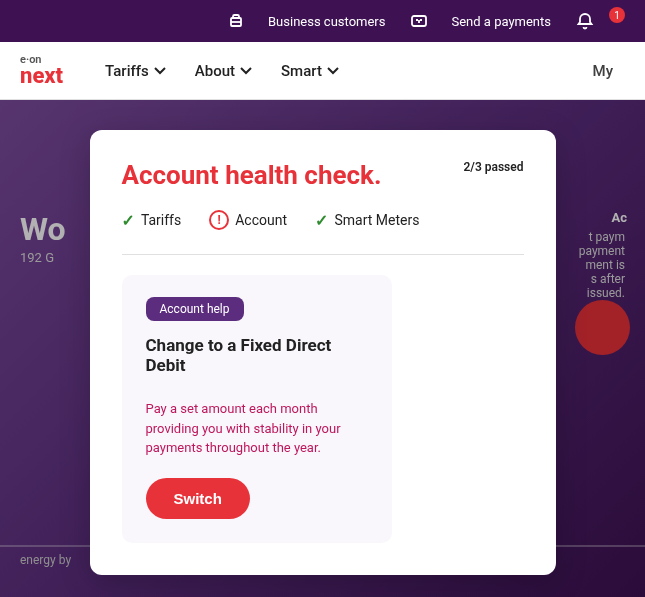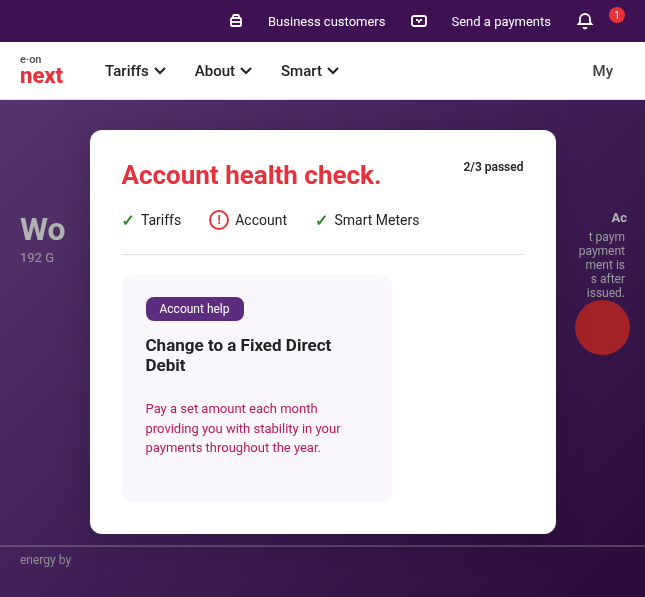--- a/index.html
+++ b/index.html
@@ -391,15 +391,16 @@
       <div class="check-item">
         <span class="check-green">✓</span>
         <span>Smart Meters</span>
       </div>
     </div>
     <div class="divider"></div>
     <div class="account-help-card">
       <div class="account-help-badge">Account help</div>
       <div class="card-title">Change to a Fixed Direct Debit</div>
       <div class="card-desc">Pay a set amount each month providing you with stability in your payments throughout the year.</div>
+      <button class="switch-btn">Switch</button>
     </div>
   </div>
 </div>
 
 </body></html>

